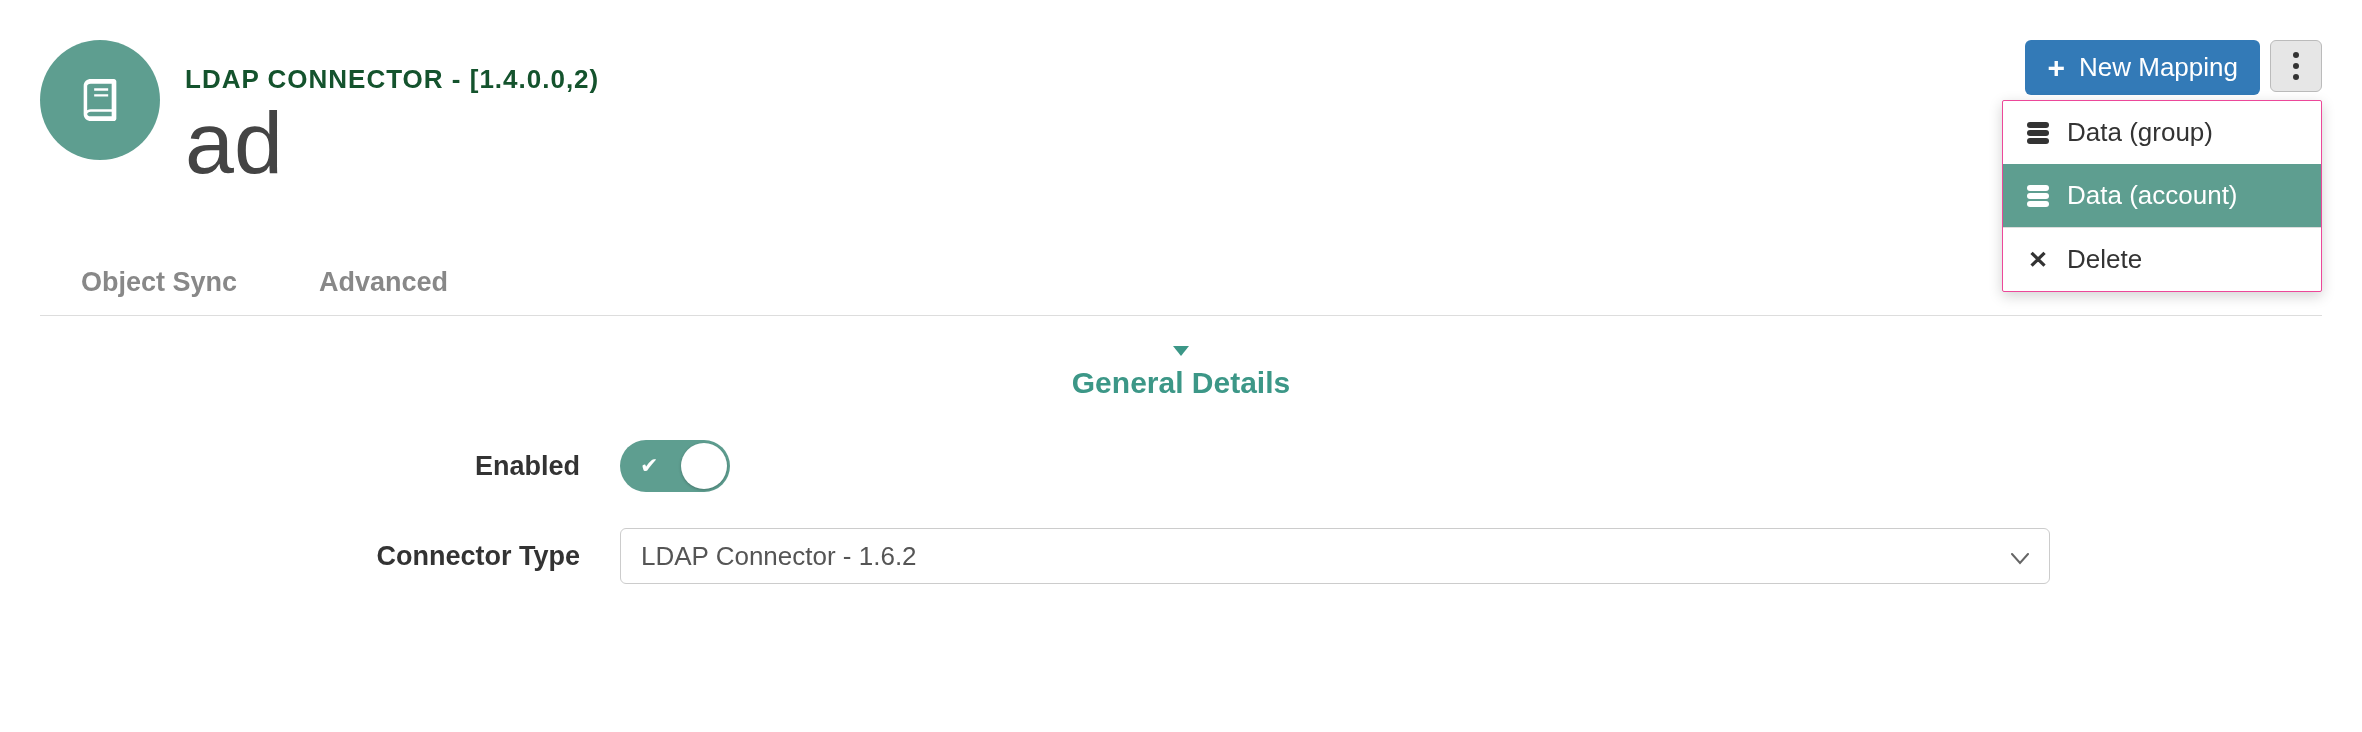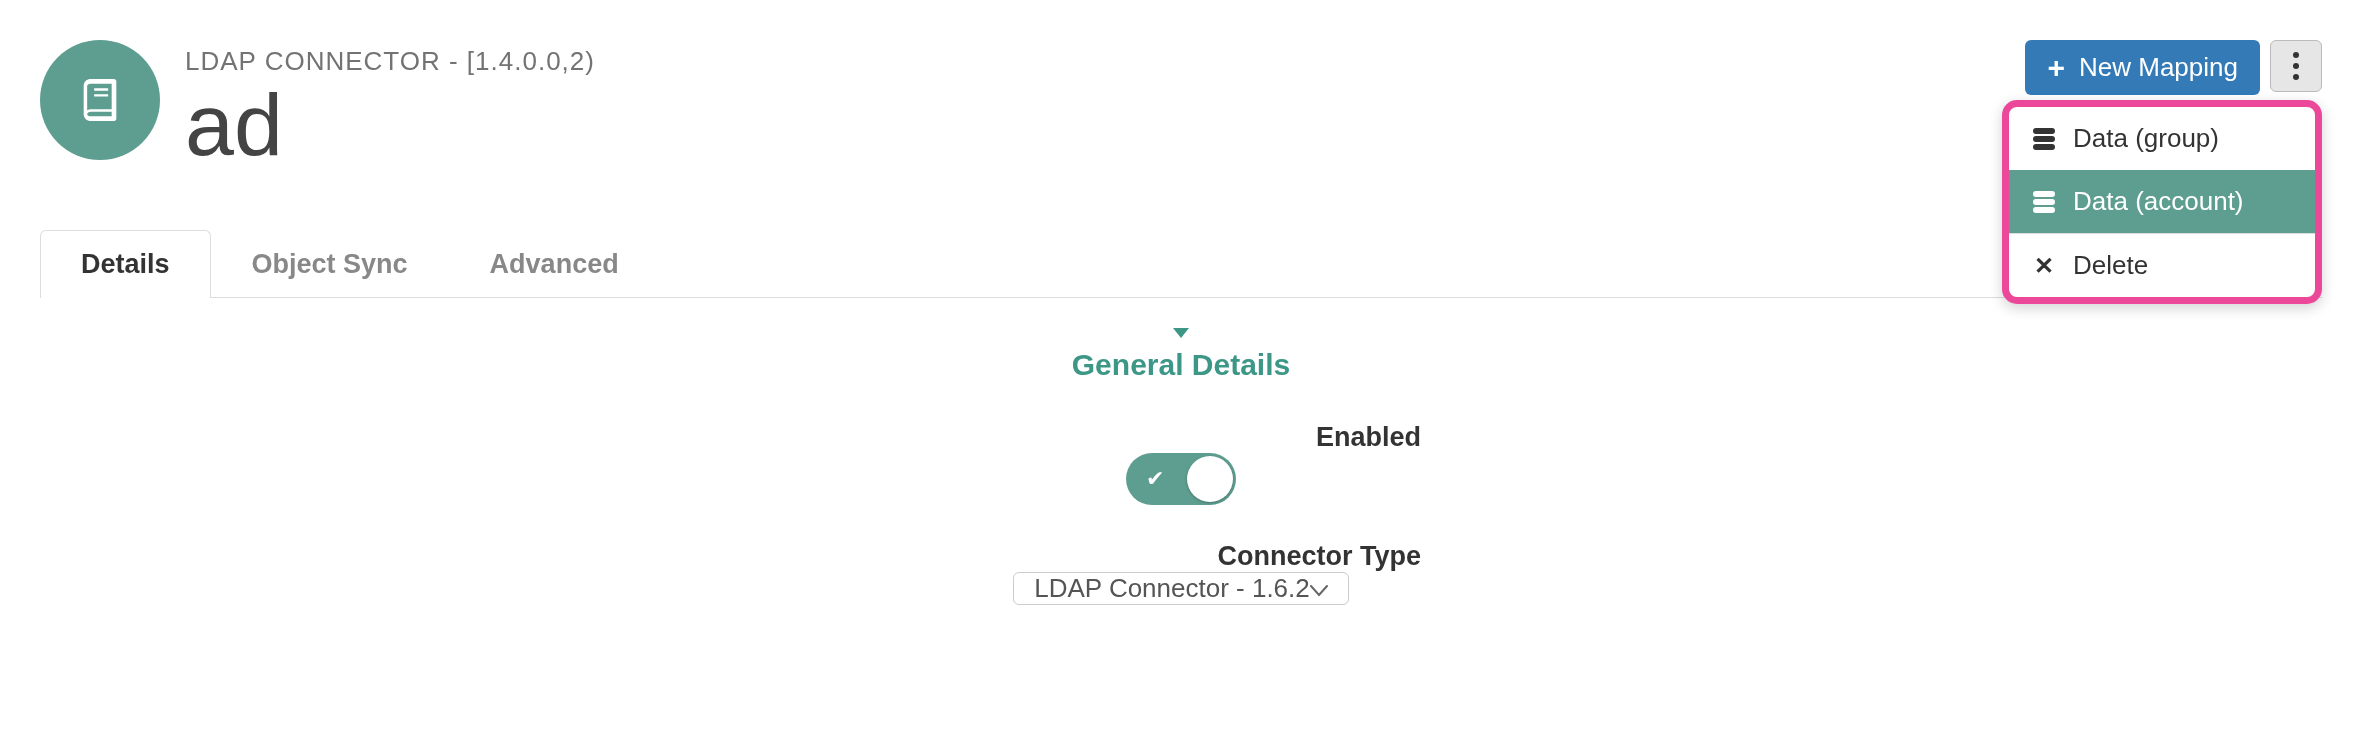--- a/index.html
+++ b/index.html
@@ -36,24 +36,24 @@
       width: 56px;
       height: 56px;
       fill: #ffffff;
     }
     .title-block {
       display: flex;
       flex-direction: column;
     }
     .subtitle {
       font-size: 26px;
-      font-weight: 400;
+      font-weight: 700;
       letter-spacing: 1px;
-      color: #737373;
-      margin-top: 6px;
+      color: #14532d;
+      margin-top: 24px;
     }
     .title {
       font-size: 88px;
       font-weight: 400;
       color: #444;
       line-height: 1;
       margin-top: 4px;
     }
     .header-actions {
       position: absolute;
@@ -102,22 +102,22 @@
       height: 6px;
       background: #333;
       border-radius: 50%;
     }
     .dropdown-menu {
       position: absolute;
       right: 40px;
       top: 100px;
       width: 320px;
       background: #fff;
-      border: 7px solid #ec4899;
-      border-radius: 15px;
+      border: 1px solid #ec4899;
+      border-radius: 2px;
       box-shadow: 0 4px 14px rgba(0,0,0,0.18);
       overflow: hidden;
       z-index: 100;
     }
     .dropdown-item {
       display: flex;
       align-items: center;
       gap: 18px;
       padding: 16px 24px;
       font-size: 26px;
@@ -191,21 +191,20 @@
       height: 0;
       border-left: 8px solid transparent;
       border-right: 8px solid transparent;
       border-top: 10px solid #3c9787;
     }
 
     .form-row {
       display: flex;
       align-items: center;
       margin: 0 60px 36px 60px;
-      flex-direction: column;
     }
     .form-label {
       width: 560px;
       text-align: right;
       font-size: 27px;
       font-weight: 700;
       color: #333;
       padding-right: 40px;
     }
     .toggle {
@@ -300,21 +299,20 @@
     </div>
     <div class="dropdown-divider"></div>
     <div class="dropdown-item">
       <span class="x-icon">✕</span>
       <span>Delete</span>
     </div>
   </div>
 </div>
 
 <div class="tabs-wrap">
-  <div class="tab active">Details</div>
   <div class="tab">Object Sync</div>
   <div class="tab">Advanced</div>
 </div>
 
 <div class="section-header">
   <span class="caret-down"></span>
   <span>General Details</span>
 </div>
 
 <div class="form-row">

